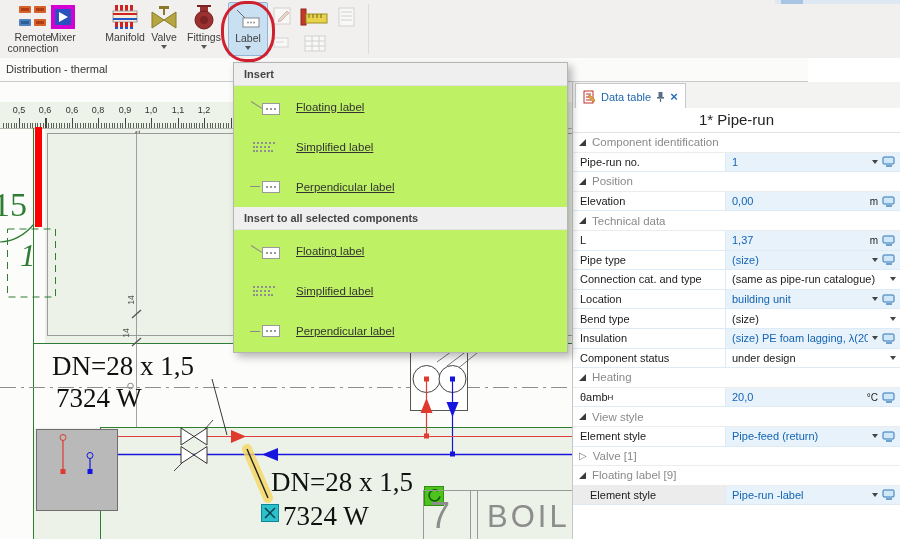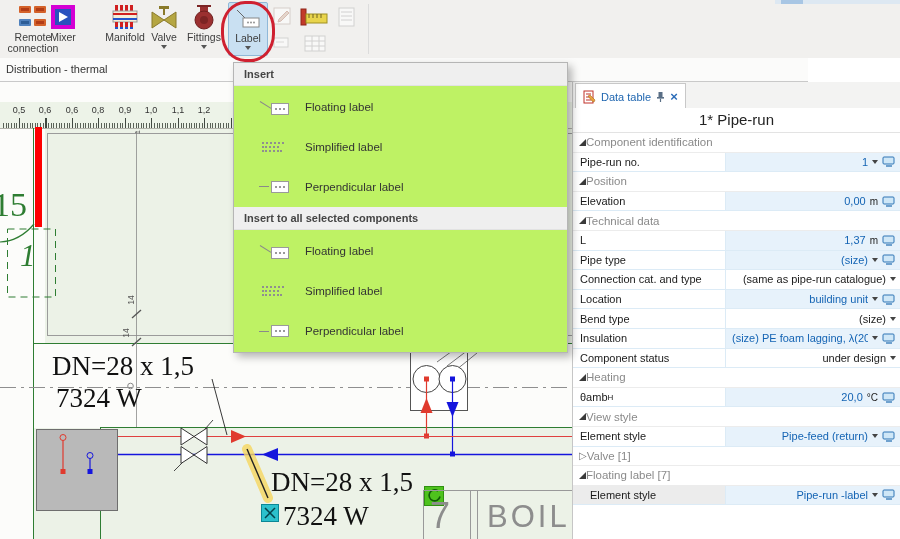--- a/index.html
+++ b/index.html
@@ -35,21 +35,21 @@
         background:repeating-linear-gradient(to right,#414841 0,#414841 1px,transparent 1px,transparent 26.5px);}
   .ruler-num{position:absolute;top:3px;width:18px;text-align:center;font-size:9px;color:#333;}
   .csvg{position:absolute;left:0;top:45px;}
 
   
   .dropdown{position:absolute;left:233px;top:62px;width:335px;height:291px;background:#bef264;
             border:1px solid #b5b5b5;box-shadow:4px 4px 8px rgba(0,0,0,.28);z-index:30;
             display:flex;flex-direction:column;box-sizing:border-box;}
   .dd-head{height:22px;flex:0 0 22px;background:#efefef;border-bottom:1px solid #e2e2e2;
            display:flex;align-items:center;padding-left:10px;font-weight:700;color:#444;font-size:11px;}
-  .dd-item{flex:1 1 auto;display:flex;align-items:center;gap:14px;padding-left:23px;font-size:11.5px;color:#333;cursor:default;}
+  .dd-item{flex:1 1 auto;display:flex;align-items:center;gap:14px;padding-left:14px;font-size:11.5px;color:#333;cursor:default;text-decoration:underline;}
   .ico-wrap{width:34px;display:flex;justify-content:center;}
   .ico-float{position:relative;width:30px;height:18px;}
   .ico-float .ln{position:absolute;left:1px;top:3px;width:13px;height:1px;background:#8a8a8a;
                  transform:rotate(32deg);transform-origin:left center;}
   .lbl-box{position:absolute;right:0;bottom:1px;width:16px;height:10px;border:1px solid #9a9a9a;
            display:flex;align-items:center;justify-content:center;background:#fff;}
   .dots{width:2px;height:2px;background:#9a9a9a;box-shadow:4px 0 0 #9a9a9a,-4px 0 0 #9a9a9a;}
   .ico-simpl{width:24px;height:14px;display:flex;flex-direction:column;justify-content:center;gap:2px;}
   .ico-simpl i{display:block;border-top:2px dotted #8f8f8f;}
   .ico-perp{position:relative;width:30px;height:18px;display:flex;align-items:center;}
@@ -60,24 +60,24 @@
   .panel{position:absolute;left:572px;top:82px;width:328px;height:457px;background:#fff;
          border-left:1px solid #c6c6c6;box-sizing:border-box;}
   .tabstrip{position:absolute;left:0;top:0;width:100%;height:26px;background:#f3f3f2;border-bottom:1px solid #d9d9d9;}
   .ptab{position:absolute;left:2px;top:1px;height:25px;background:#fff;border:1px solid #c8c8c8;border-bottom:none;
         display:flex;align-items:center;gap:5px;padding:0 7px;font-size:11px;color:#1f66b0;}
   .ptab .close{color:#2b6cb8;font-size:13px;font-weight:700;line-height:10px;}
   .ptitle{position:absolute;left:0;top:26px;width:100%;height:24px;line-height:24px;text-align:center;
           font-size:15px;color:#222;border-bottom:1px solid #e3e3e3;background:#fff;}
   .grid{position:absolute;left:0;top:51px;width:100%;}
   .row{display:flex;align-items:center;height:19.6px;box-sizing:border-box;font-size:11px;}
-  .row.sec{color:#8a8a8a;font-size:11.5px;border-bottom:1px solid #ececec;background:#fff;padding-left:6px;}
+  .row.sec{color:#8a8a8a;font-size:11.5px;border-bottom:1px solid #ececec;background:#fff;padding-left:6px;gap:6px;}
   .exp{width:0;height:0;border-bottom:7px solid #3a3a3a;border-left:7px solid transparent;}
   .colgl{color:#777;font-size:10px;}
-  .row.prop{border-bottom:1px solid #dcebf6;text-align:right;}
+  .row.prop{border-bottom:1px solid #dcebf6;}
   .c-label{flex:0 0 152px;padding-left:7px;color:#1a1a1a;display:flex;align-items:baseline;box-sizing:border-box;
            align-self:stretch;align-items:center;background:#fff;}
   .c-label sub{font-size:8px;}
   .c-value{flex:1;display:flex;align-items:center;gap:4px;padding:0 4px 0 6px;align-self:stretch;
            border-left:1px solid #dcebf6;background:#fff;color:#1a1a1a;min-width:0;}
   .c-value .val{flex:1;white-space:nowrap;overflow:hidden;}
   .edit .c-value{background:#e7f2fb;}
   .bluetxt .c-value .val{color:#1464b4;}
   .unit{font-size:10px;color:#222;}
   .dd-arrow{width:0;height:0;border-left:3.5px solid transparent;border-right:3.5px solid transparent;
@@ -598,21 +598,21 @@
           </div>
       </div>
 
       <div class="row sec">
           <span class="colgl">▷</span>
           <span>Valve [1]</span>
         </div>
 
       <div class="row sec">
           <span class="exp"></span>
-          <span>Floating label [7]</span>
+          <span>Floating label [9]</span>
         </div>
 
       <div class="row prop edit bluetxt indent">
         <div class="c-label">
             <span>Element style</span>
           </div>
         <div class="c-value">
             <span class="val">Pipe-run -label</span>
             <span class="dd-arrow"></span>
             <svg class="monitor" width="14" height="11" viewBox="0 0 14 11">

